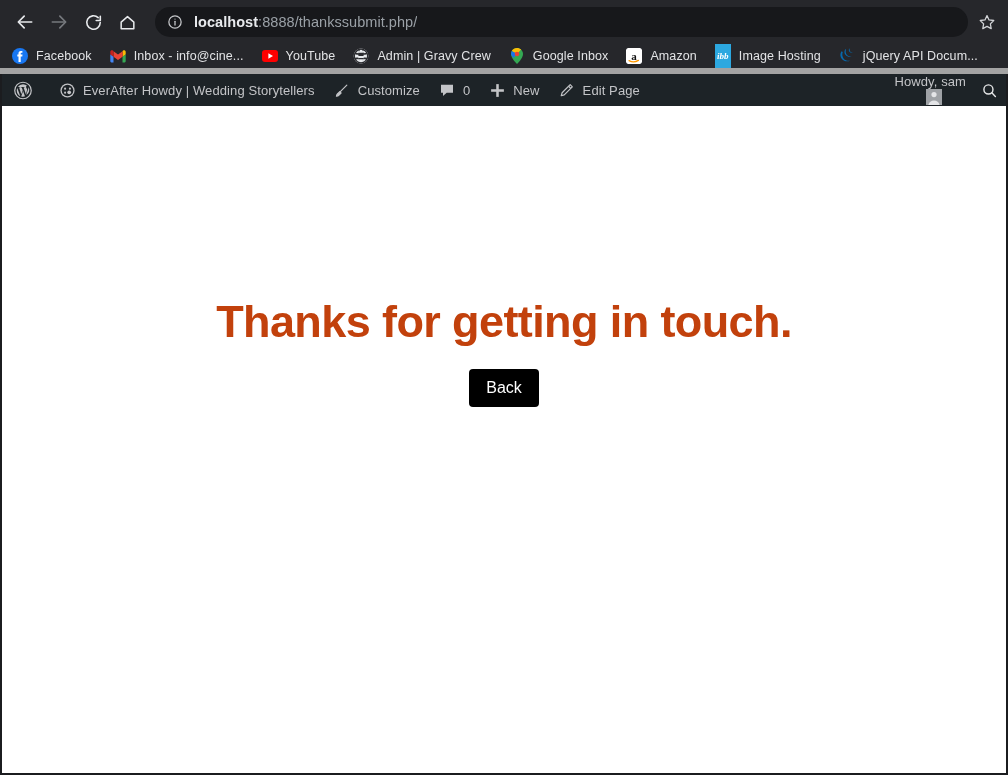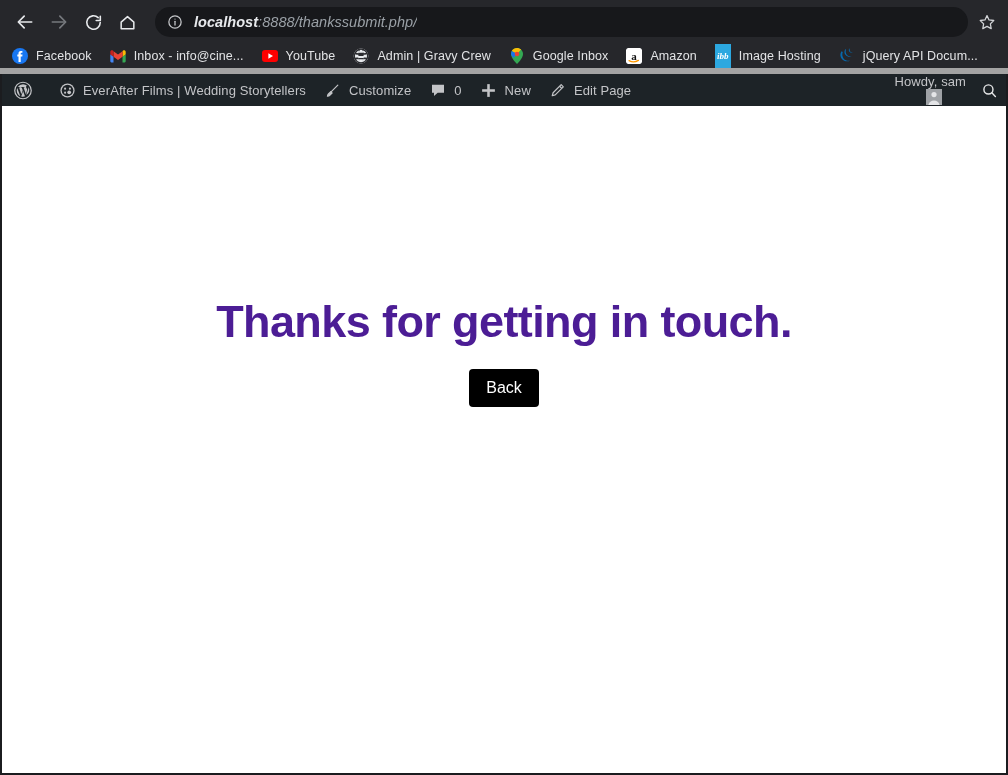--- a/index.html
+++ b/index.html
@@ -50,21 +50,20 @@
     height: 30px;
     background: #17181B;
     border-radius: 16px;
     display: flex;
     align-items: center;
     padding: 0 12px 0 11px;
     margin-left: 9px;
     margin-right: 4px;
     min-width: 0;
     cursor: text;
-    font-style: italic;
   }
   .omni-info {
     flex: 0 0 auto;
     width: 18px; height: 18px;
     display: flex; align-items: center; justify-content: center;
     margin-right: 10px;
   }
   .omni-url {
     font-size: 14.5px;
     color: #9AA0A6;
@@ -191,21 +190,21 @@
     flex: 1 1 auto;
     background: #ffffff;
     display: flex;
     flex-direction: column;
     align-items: center;
     padding-top: 191px;
   }
   .headline {
     font-size: 45px;
     font-weight: 700;
-    color: #4c1d95;
+    color: #c2410c;
     letter-spacing: -0.6px;
     line-height: 1.1;
     text-align: left;
   }
   .subline {
     font-size: 28px;
     font-weight: 400;
     color: #232427;
     letter-spacing: -0.1px;
     margin-top: 16px;
@@ -378,21 +377,21 @@
         <span class="wp-ico">
           <svg width="17" height="17" viewBox="0 0 24 24">
             <circle cx="12" cy="12" r="10" fill="#C3C4C7"></circle>
             <circle cx="12" cy="12" r="8.2" fill="#1D2327"></circle>
             <circle cx="8.6" cy="9.4" r="1.5" fill="#C3C4C7"></circle>
             <circle cx="15.4" cy="9.4" r="1.5" fill="#C3C4C7"></circle>
             <circle cx="8.6" cy="15" r="1.5" fill="#C3C4C7"></circle>
             <circle cx="14.4" cy="14.6" r="2.6" fill="#C3C4C7"></circle>
           </svg>
         </span>
-        <span class="wp-label">EverAfter Films | Wedding Storytellers</span>
+        <span class="wp-label">EverAfter Howdy | Wedding Storytellers</span>
       </div>
 
       <div class="wp-item">
         <span class="wp-ico">
           <svg width="17" height="17" viewBox="0 0 24 24" fill="none" stroke="#C3C4C7" stroke-width="1.7" stroke-linecap="round" stroke-linejoin="round">
             <path d="M19.5 4.5 10 14"></path>
             <path d="M9.6 13.6 6.2 17c-.8.8-1.1 2-1.3 3.1 1.2-.2 2.4-.5 3.2-1.3l3.3-3.3z" fill="#C3C4C7"></path>
           </svg>
         </span>
         <span class="wp-label">Customize</span>

